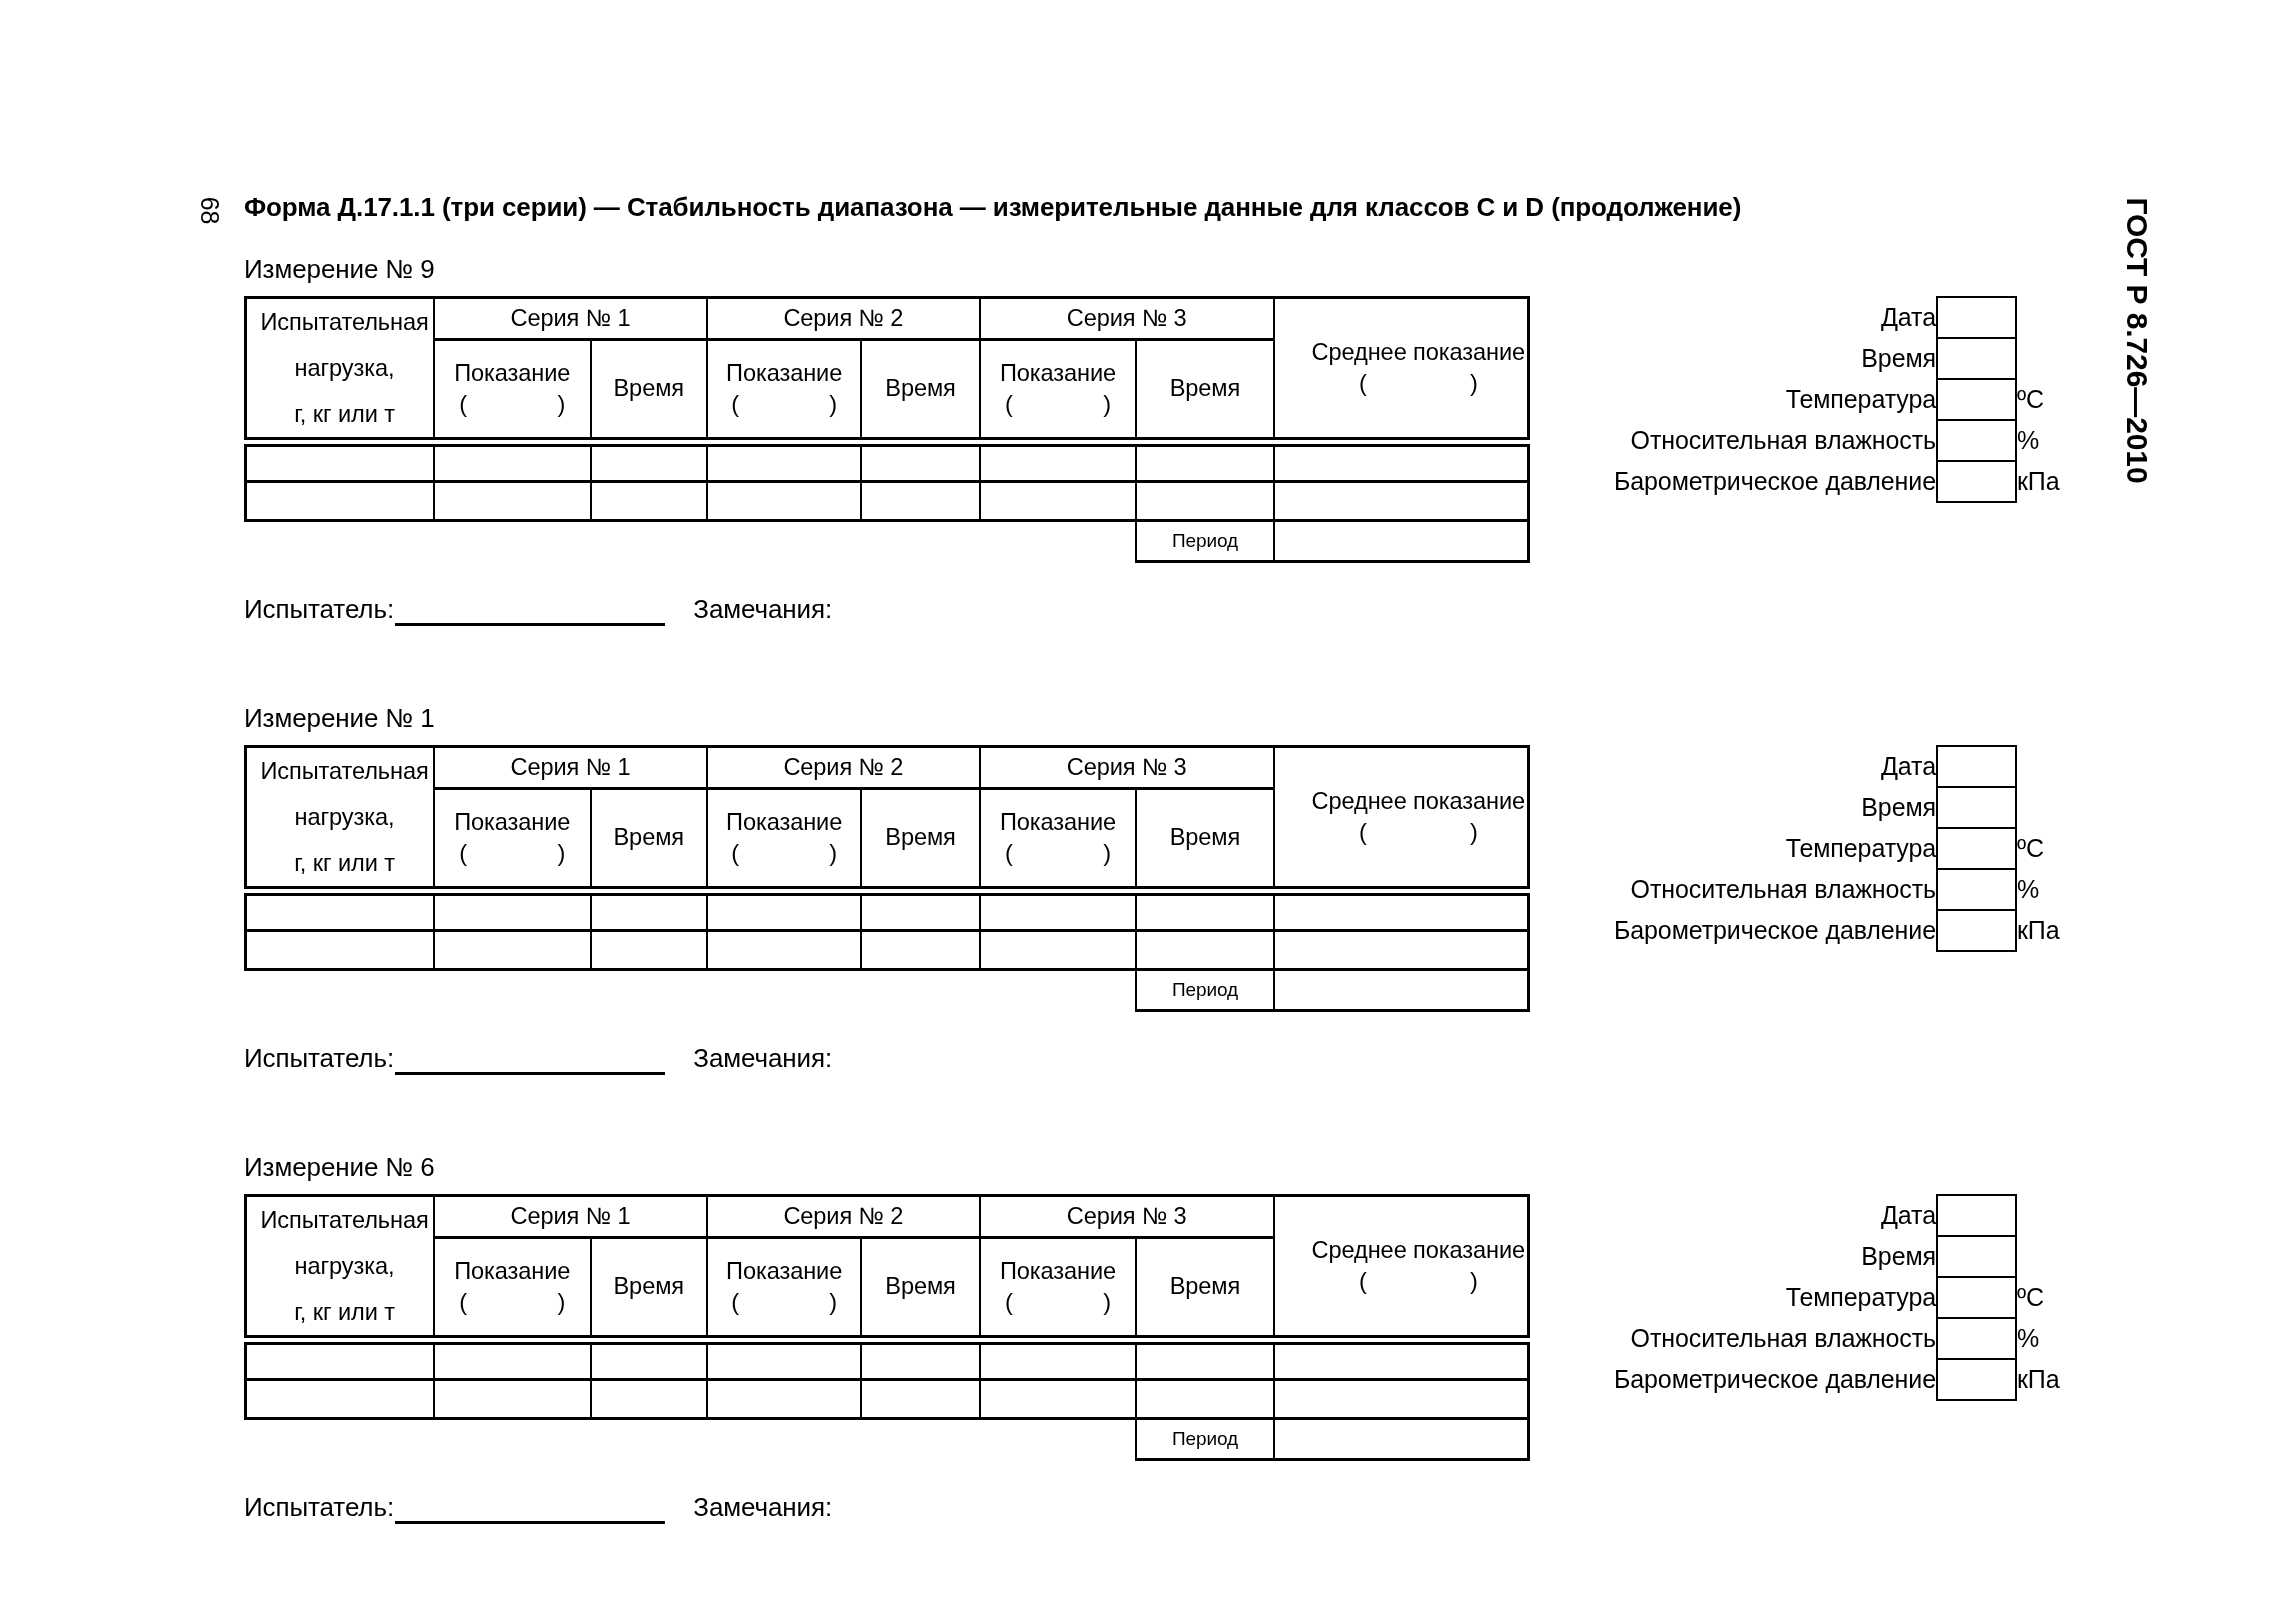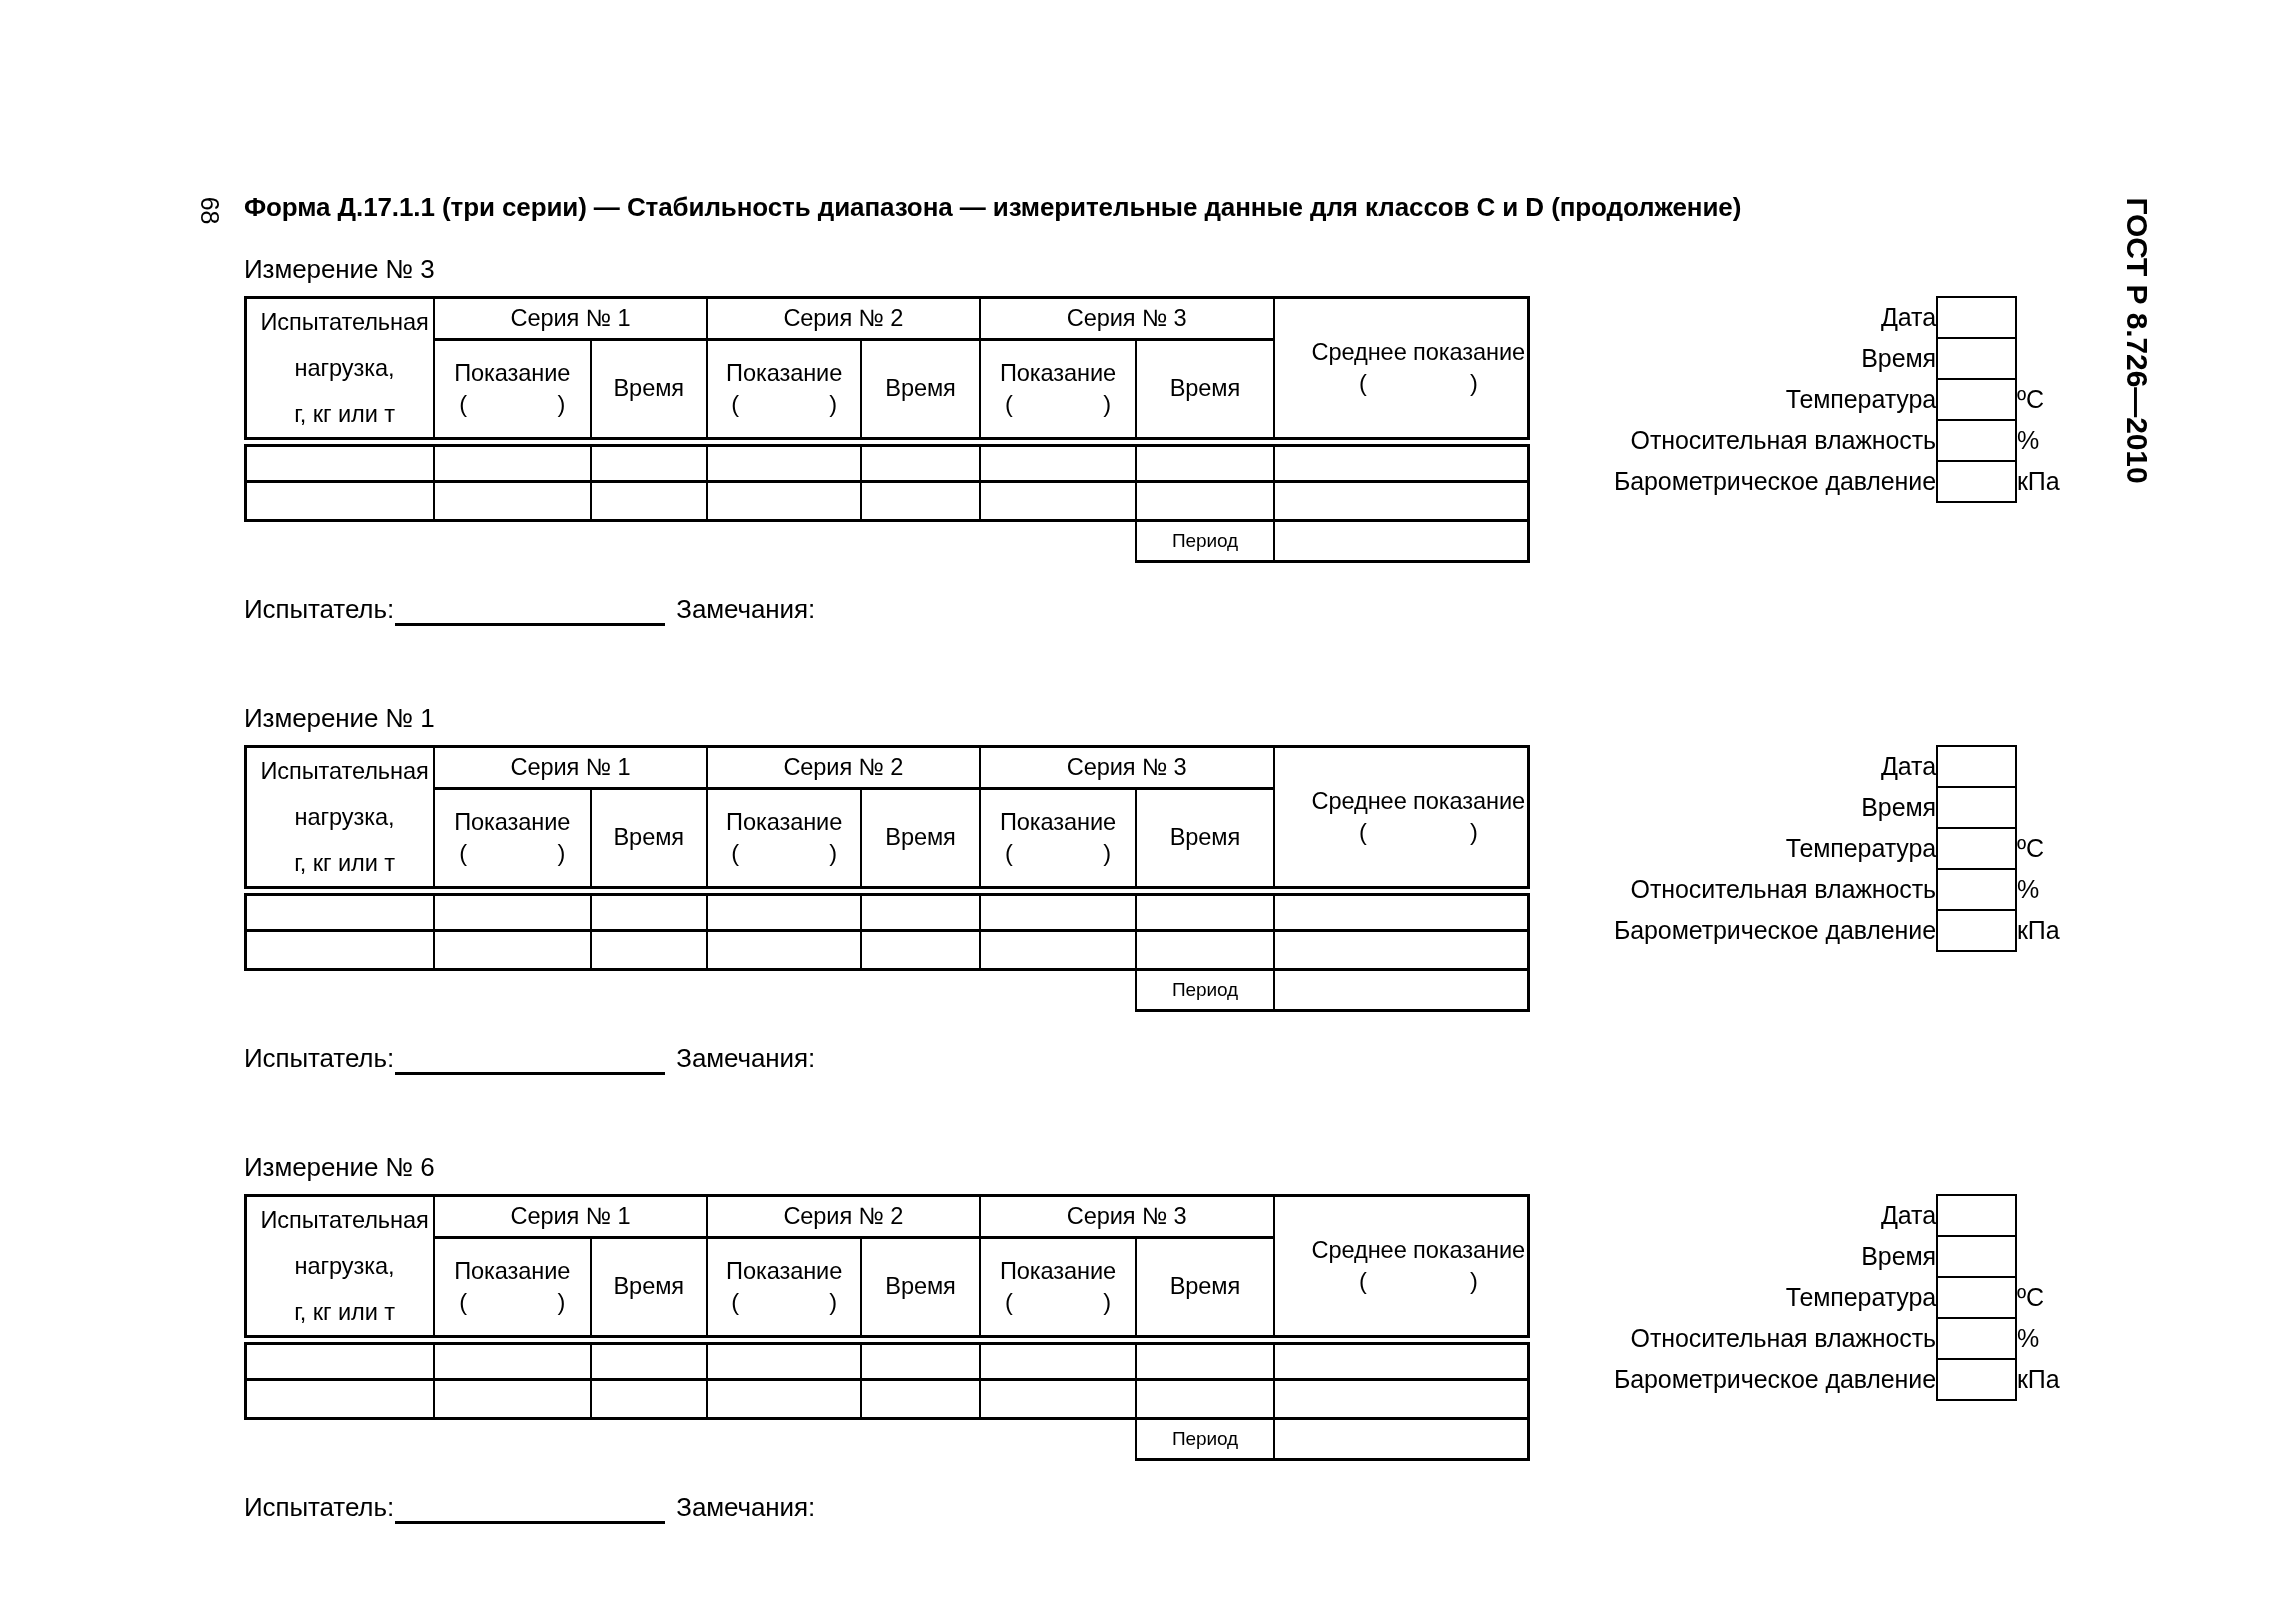--- a/index.html
+++ b/index.html
@@ -92,31 +92,31 @@
   td.env-label { text-align: right; padding-right: 11.8px; white-space: nowrap; }
   td.env-box { border: 2.6px solid #000; }
   td.env-unit { text-align: left; padding-left: 9.2px; white-space: nowrap; }
 
   
   .tester { position: absolute; left: 0; top: 340px; font-size: 26px; white-space: nowrap; }
   .blank {
     display: inline-block; width: 270px; height: 30px;
     border-bottom: 3.3px solid #000; vertical-align: -7.9px; margin-left: 1.3px;
   }
-  .remarks { margin-left: 11px; }
+  .remarks { margin-left: 28px; }
 </style>
 </head>
 <body>
 
 <div class="page-number">68</div>
 <div class="doc-title">Форма Д.17.1.1 (три серии) — Стабильность диапазона — измерительные данные для классов C и D (продолжение)</div>
 <div class="gost-designation">ГОСТ Р 8.726—2010</div>
 
 <section class="measure" style="top:254px">
-  <div class="measure-label">Измерение № 3</div>
+  <div class="measure-label">Измерение № 9</div>
 
   <table class="mtable">
     <colgroup>
       <col style="width:188px">
         <col style="width:156px">
         <col style="width:116px">
         <col style="width:154px">
       <col style="width:118px">
         <col style="width:156px">
         <col style="width:137px">

